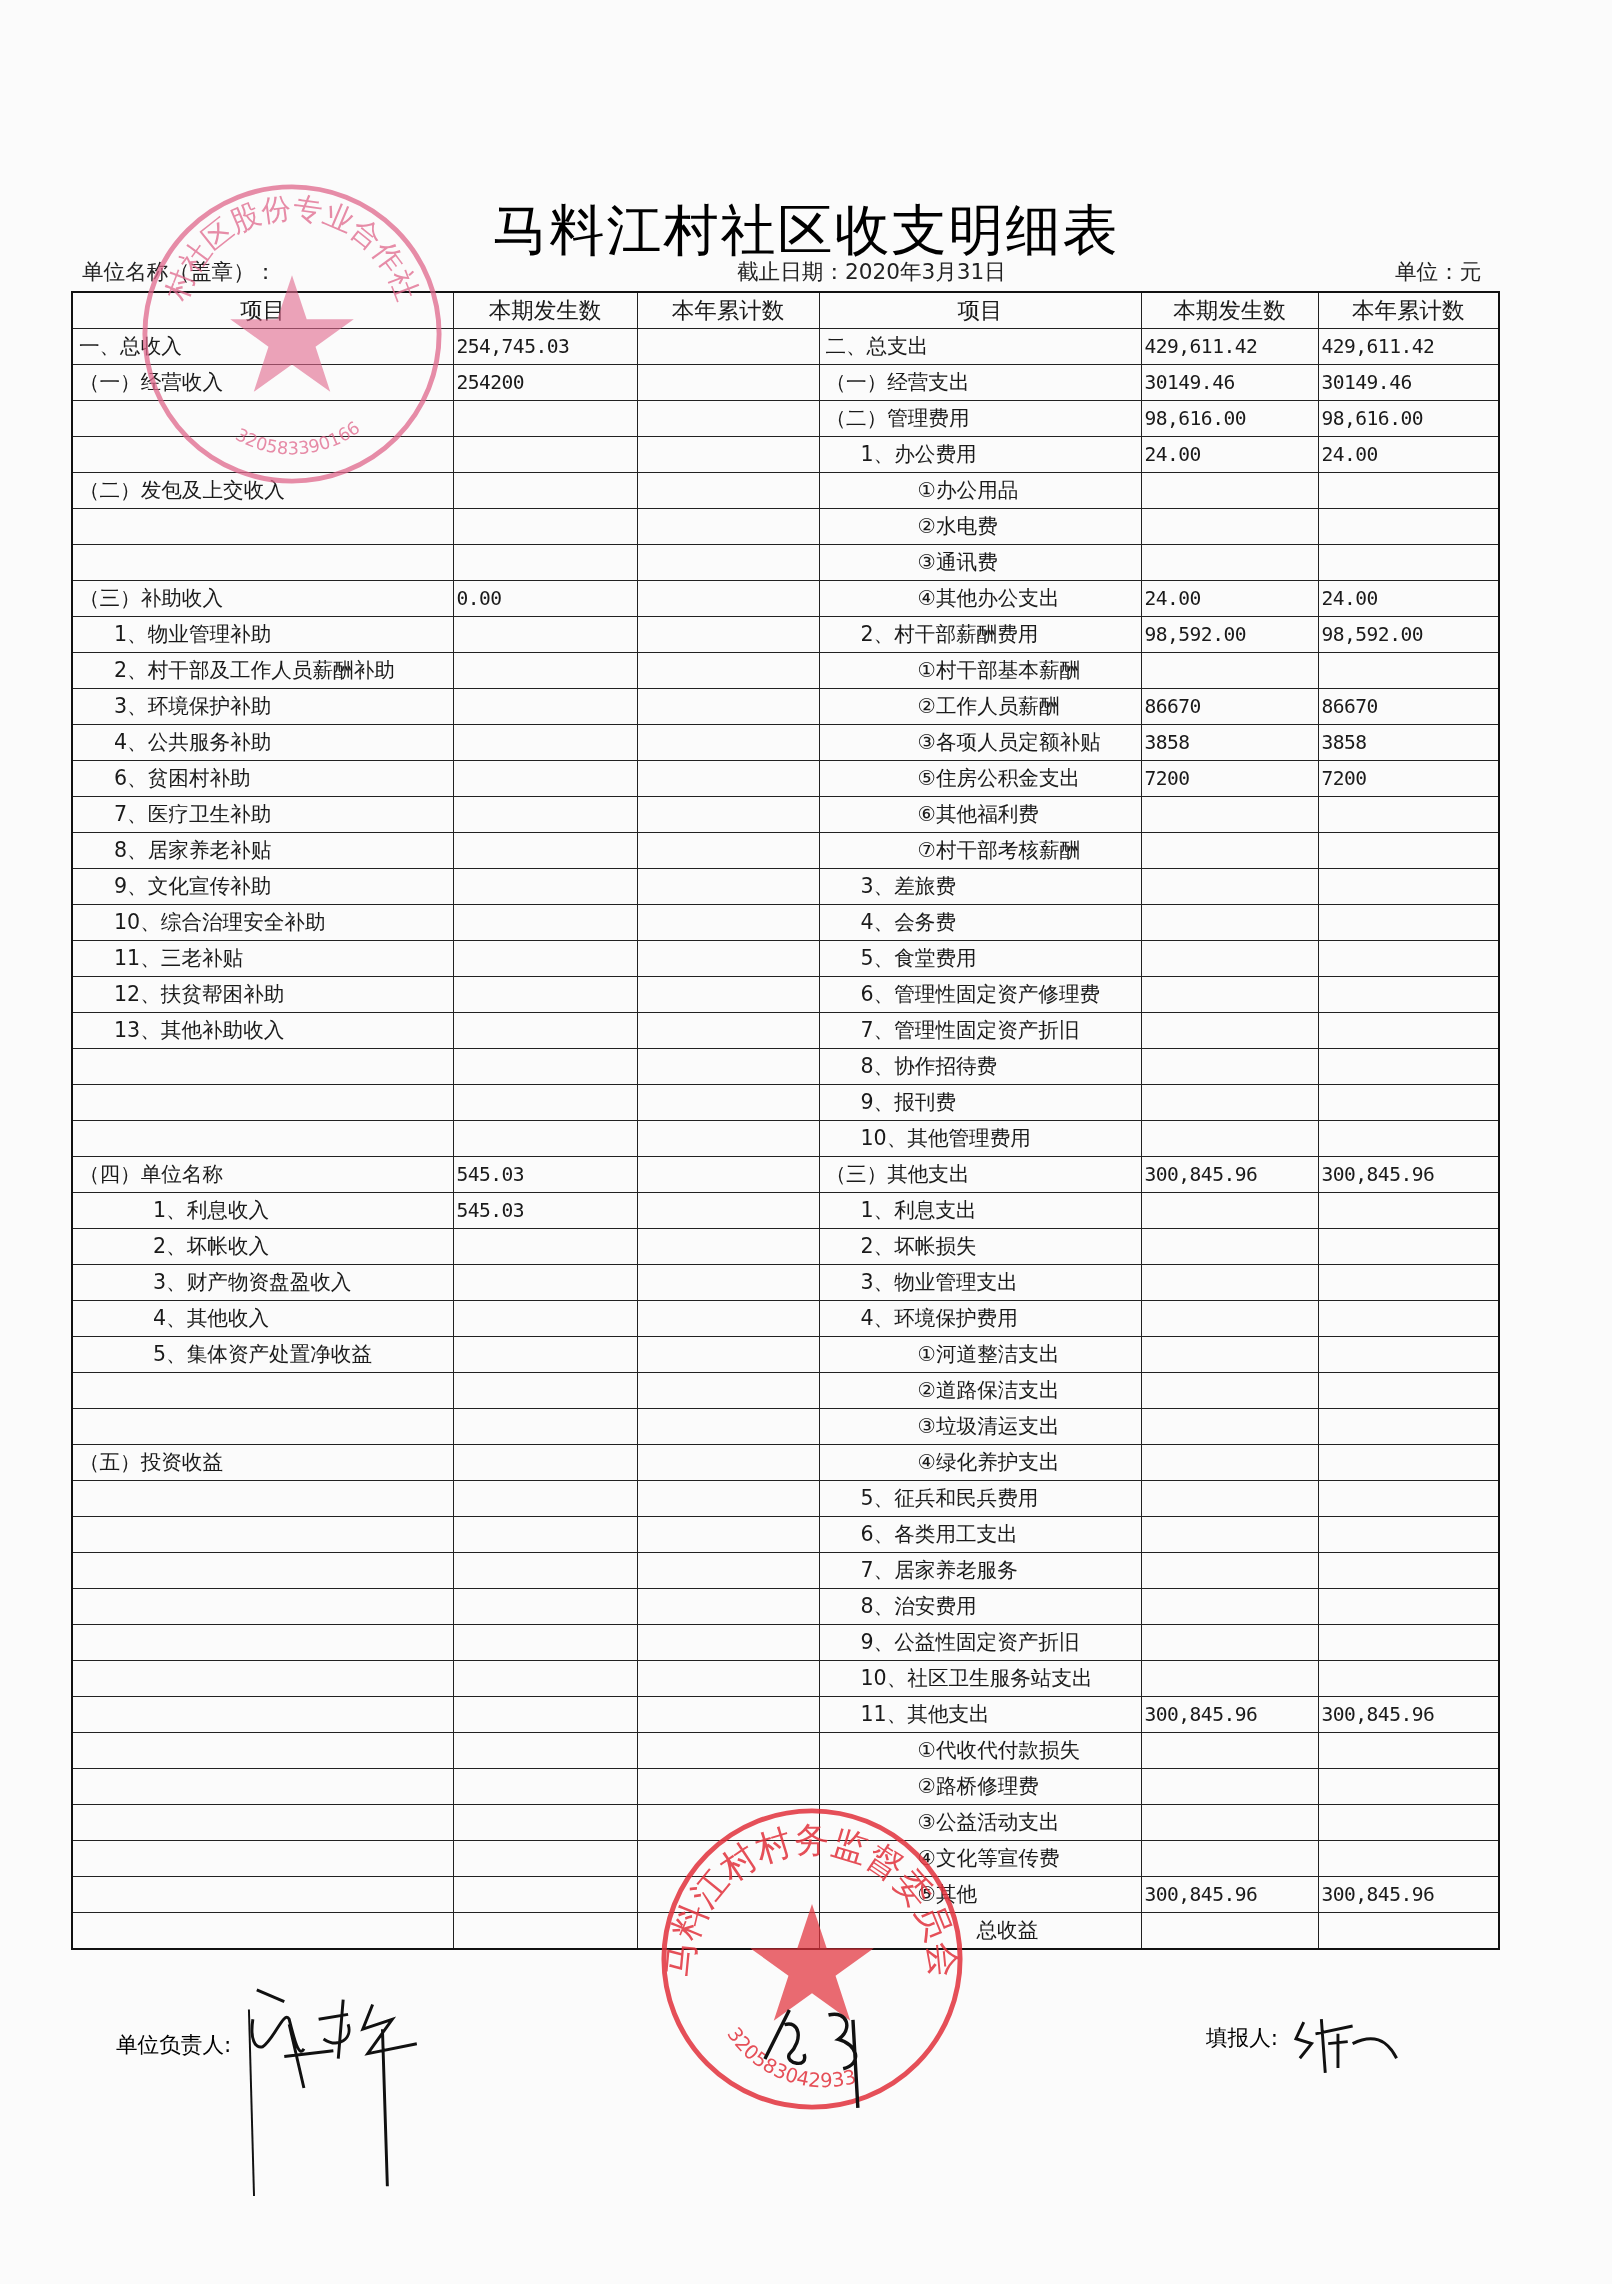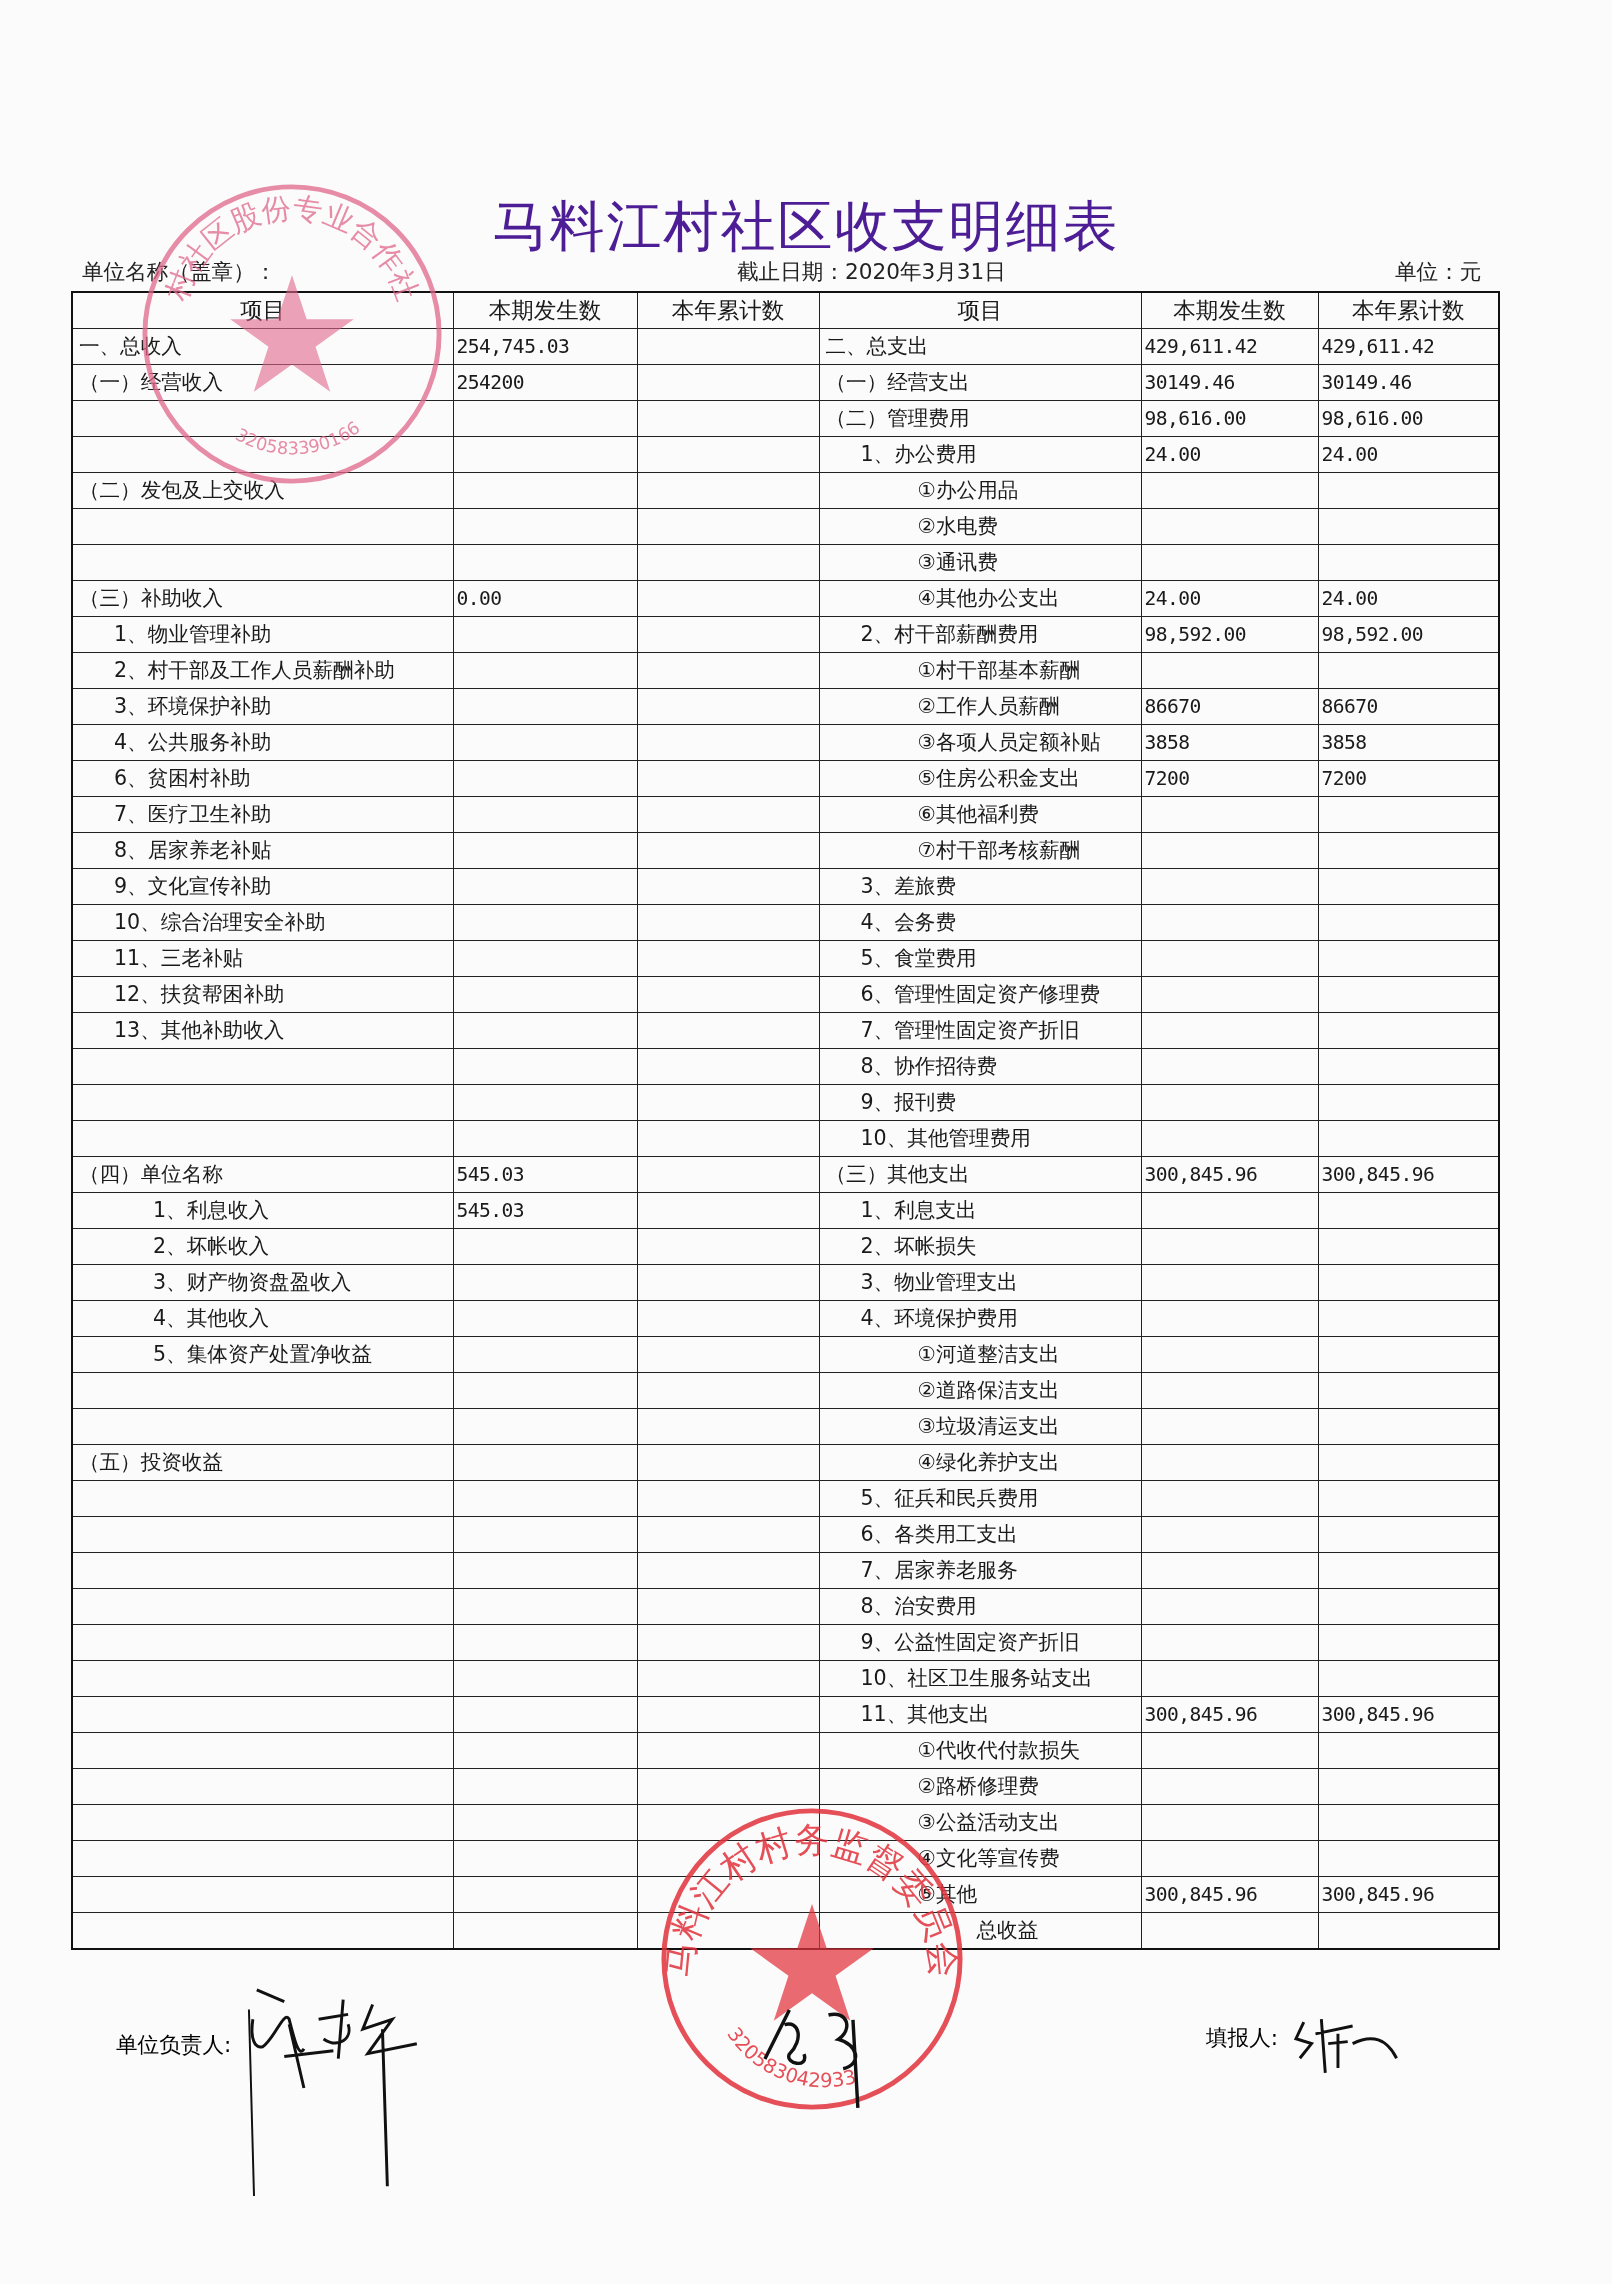--- a/index.html
+++ b/index.html
@@ -5,21 +5,21 @@
   html, body { margin:0; padding:0; }
   body {
     width:1612px; height:2285px; position:relative; overflow:hidden;
     background:#fbfbfb;
     font-family:"DejaVu Sans", "Liberation Sans", sans-serif;
     color:#1a1a1a;
   }
   .title {
     position:absolute; left:0; width:1612px; top:192px;
     text-align:center; font-size:55px; letter-spacing:2px; line-height:78px;
-    font-family:Liberation Mono, monospace; color:#4c1d95;
+    font-family:Liberation Serif, serif; color:#000000;
     padding-left:0px;
   }
   .meta { position:absolute; top:257px; font-size:21.6px; line-height:29px; color:#222; }
   .meta.unit-name { left:82px; }
   .meta.date { left:737px; }
   .meta.unit { left:1395px; }
 
   table.sheet {
     position:absolute; left:71px; top:291px;
     border-collapse:collapse;

